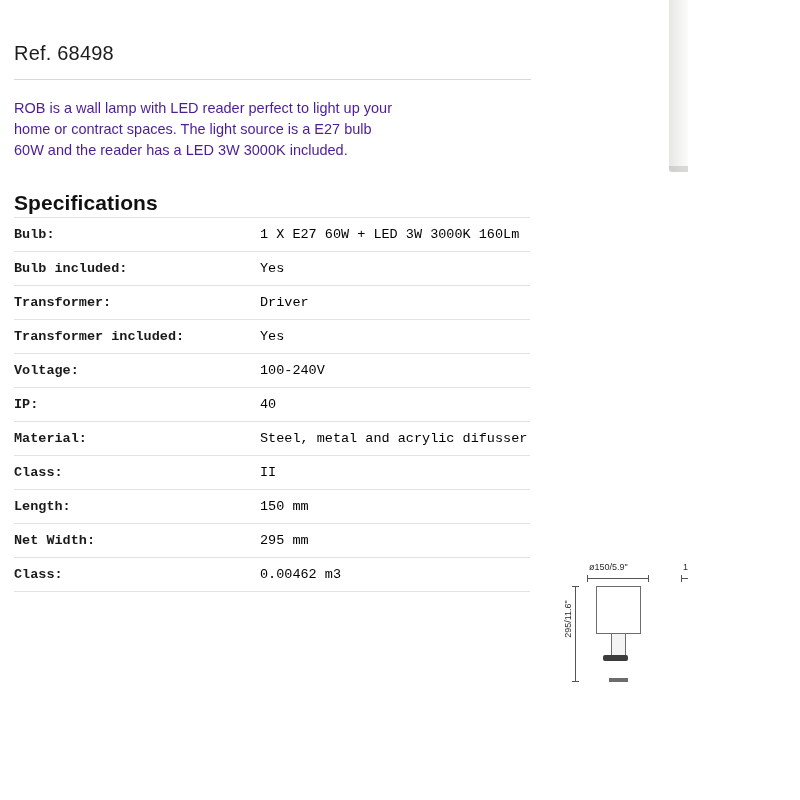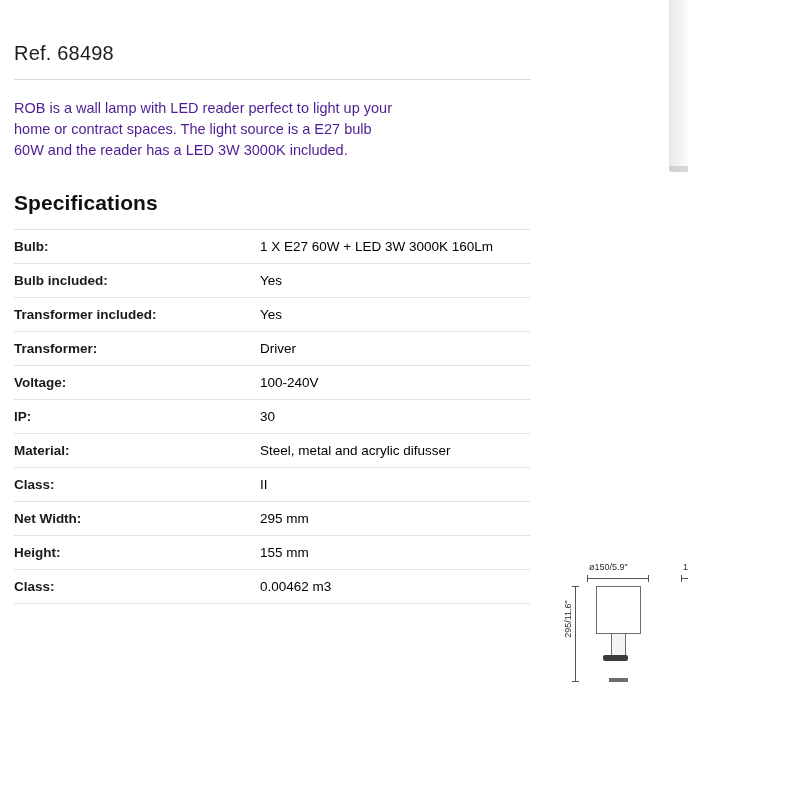--- a/index.html
+++ b/index.html
@@ -51,23 +51,24 @@
 
   .spec-heading {
     margin-top: 30px;
     font-size: 21px;
     font-weight: bold;
     color: #111111;
     letter-spacing: 0.1px;
   }
 
   table.spec-table {
-    margin-top: 14px;
+    margin-top: 2px;
     width: 516px;
     border-collapse: collapse;
+    font-family: Liberation Mono, monospace;
   }
   table.spec-table tr {
     border-bottom: 1px solid #e2e2e2;
   }
   table.spec-table tr:first-child {
     border-top: 1px solid #e2e2e2;
   }
   table.spec-table td {
     padding: 9px 0 9px 0;
     font-size: 13.5px;
@@ -299,50 +300,50 @@
       <tbody>
         <tr>
           <td class="spec-label">Bulb:</td>
           <td class="spec-value">1 X E27 60W + LED 3W 3000K 160Lm</td>
         </tr>
         <tr>
           <td class="spec-label">Bulb included:</td>
           <td class="spec-value">Yes</td>
         </tr>
         <tr>
+          <td class="spec-label">Transformer:</td>
+          <td class="spec-value">Driver</td>
+        </tr>
+        <tr>
           <td class="spec-label">Transformer included:</td>
           <td class="spec-value">Yes</td>
         </tr>
         <tr>
-          <td class="spec-label">Transformer:</td>
-          <td class="spec-value">Driver</td>
-        </tr>
-        <tr>
           <td class="spec-label">Voltage:</td>
           <td class="spec-value">100-240V</td>
         </tr>
         <tr>
           <td class="spec-label">IP:</td>
-          <td class="spec-value">30</td>
+          <td class="spec-value">40</td>
         </tr>
         <tr>
           <td class="spec-label">Material:</td>
           <td class="spec-value">Steel, metal and acrylic difusser</td>
         </tr>
         <tr>
           <td class="spec-label">Class:</td>
           <td class="spec-value">II</td>
         </tr>
         <tr>
+          <td class="spec-label">Length:</td>
+          <td class="spec-value">150 mm</td>
+        </tr>
+        <tr>
           <td class="spec-label">Net Width:</td>
           <td class="spec-value">295 mm</td>
-        </tr>
-        <tr>
-          <td class="spec-label">Height:</td>
-          <td class="spec-value">155 mm</td>
         </tr>
         <tr>
           <td class="spec-label">Class:</td>
           <td class="spec-value">0.00462 m3</td>
         </tr>
       </tbody>
     </table>
   </div>
 
   <div id="right-col">

